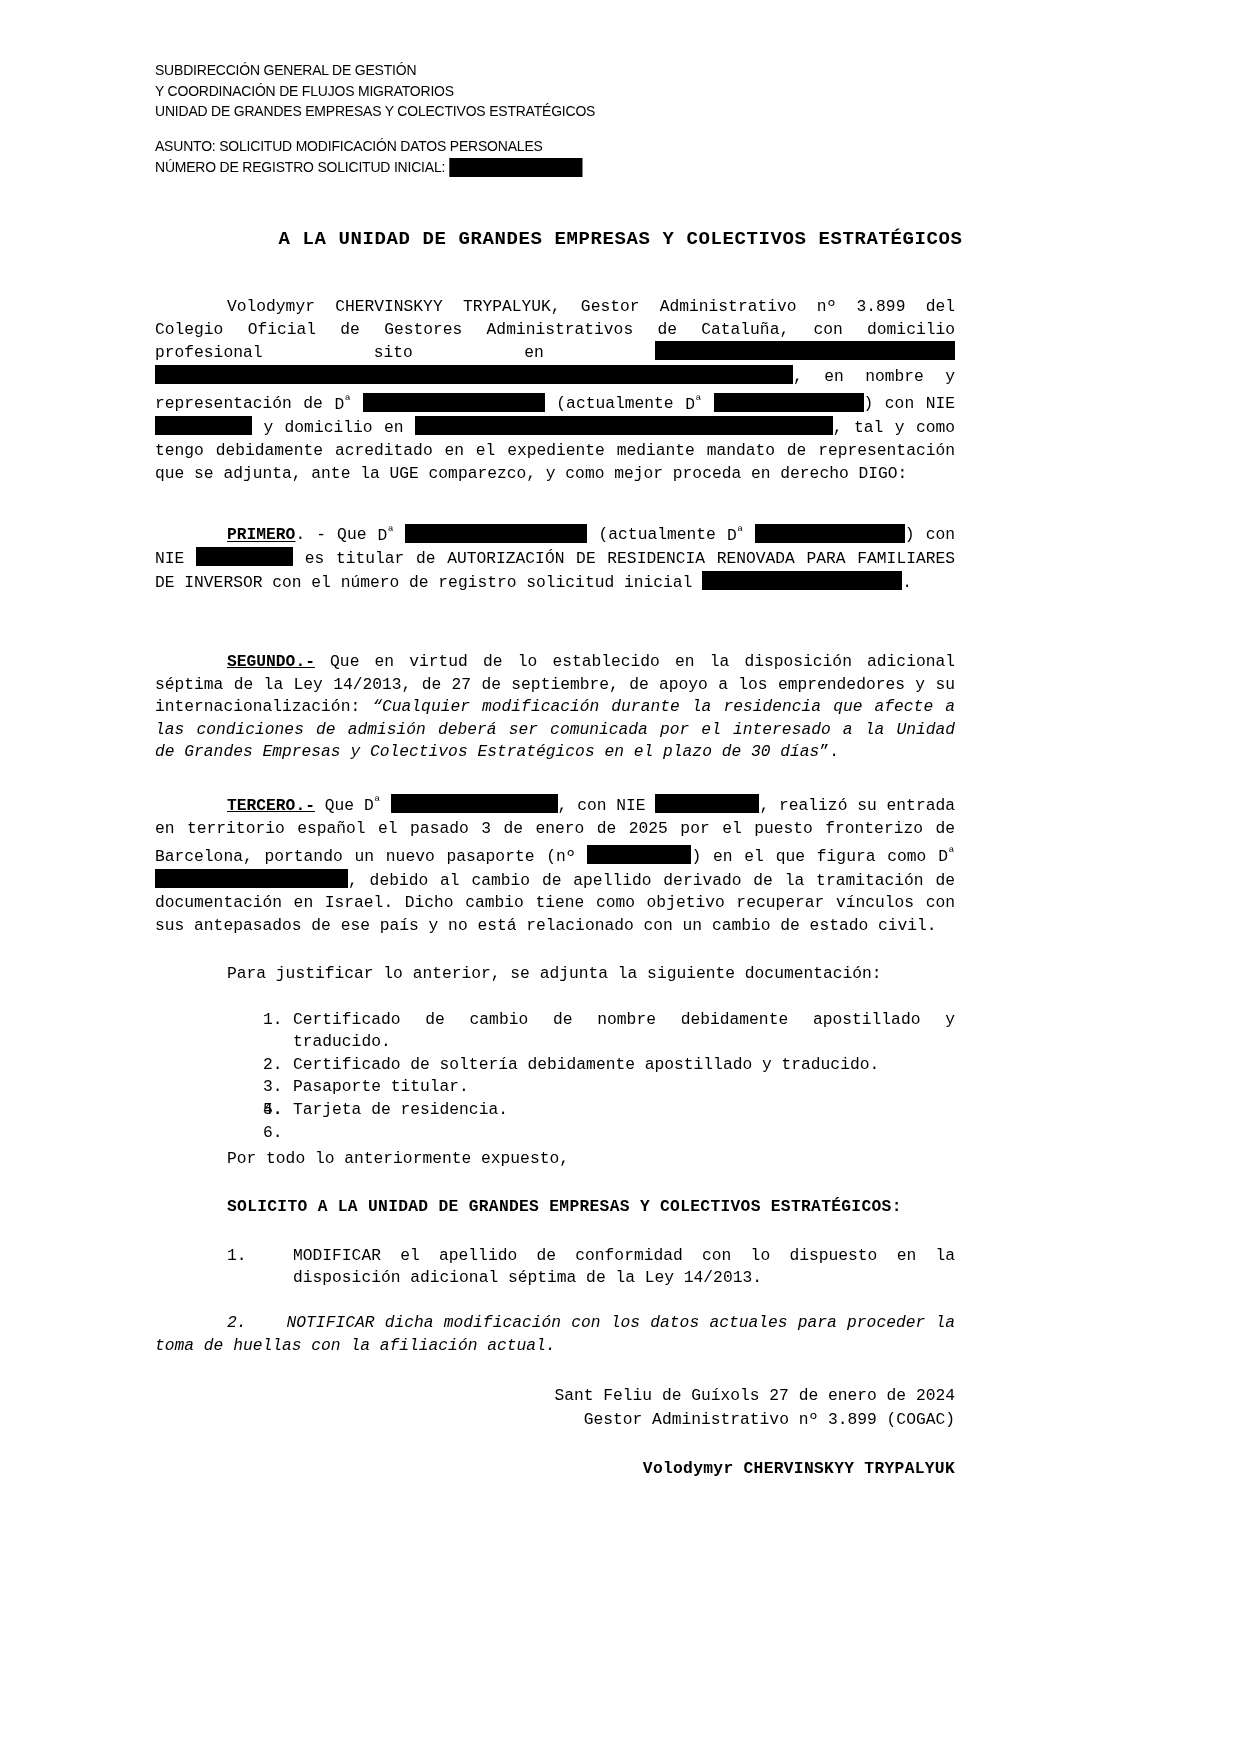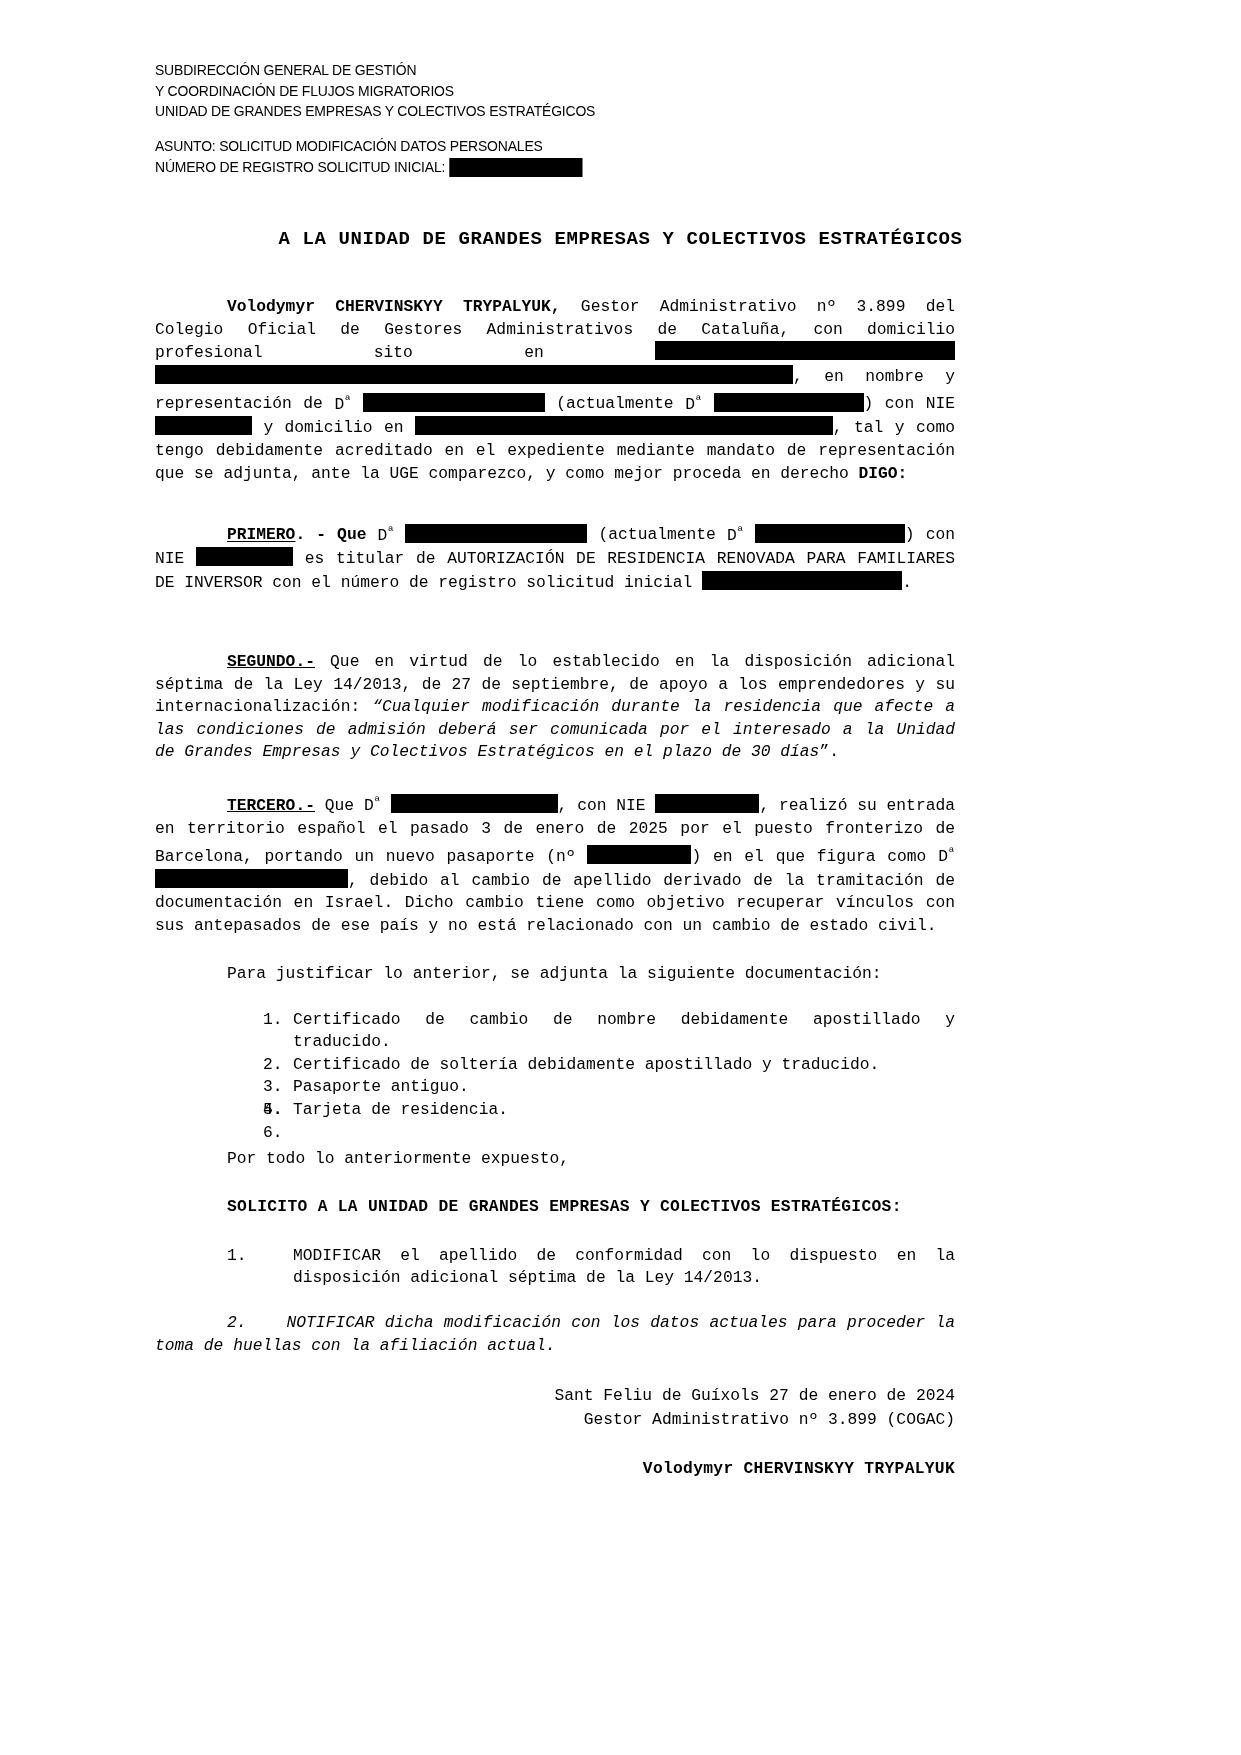--- a/index.html
+++ b/index.html
@@ -88,21 +88,21 @@
   }
   .para {
     margin: 0 0 0 0;
     text-align: justify;
     text-indent: 0;
   }
   .para.indent { text-indent: 72px; }
   .gap-sm { height: 22.6px; }
   .gap-md { height: 26px; }
   .gap-lg { height: 34px; }
-  b, .bold { font-weight: bold; }
+  b, .bold { font-weight: normal; }
   .ul { text-decoration: underline; font-weight: bold; }
   .ital { font-style: italic; }
   .sup-a { font-weight: normal; }
   .sup-a sup { font-size: 0.72em; vertical-align: super; }
   
   .doclist {
     margin: 0;
     padding: 0;
     list-style: none;
   }
@@ -250,21 +250,21 @@
       <li>
         <span class="num">1.</span>
         <span class="txt">Certificado de cambio de nombre debidamente apostillado y traducido.</span>
       </li>
       <li>
         <span class="num">2.</span>
         <span class="txt">Certificado de soltería debidamente apostillado y traducido.</span>
       </li>
       <li>
         <span class="num">3.</span>
-        <span class="txt">Pasaporte antiguo.</span>
+        <span class="txt">Pasaporte titular.</span>
       </li>
       <li>
         <span class="num">4.</span>
       </li>
       <li>
         <span class="num">5.</span>
         <span class="txt">Tarjeta de residencia.</span>
       </li>
       <li>
         <span class="num">6.</span>

